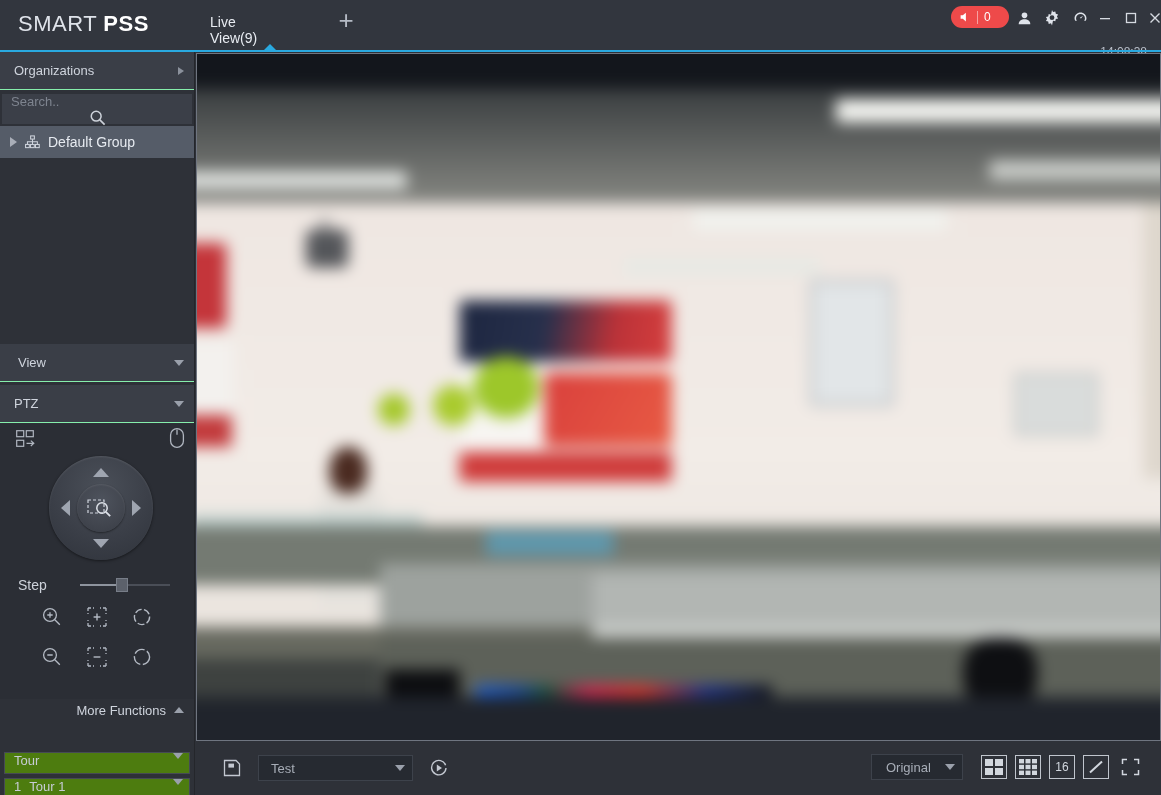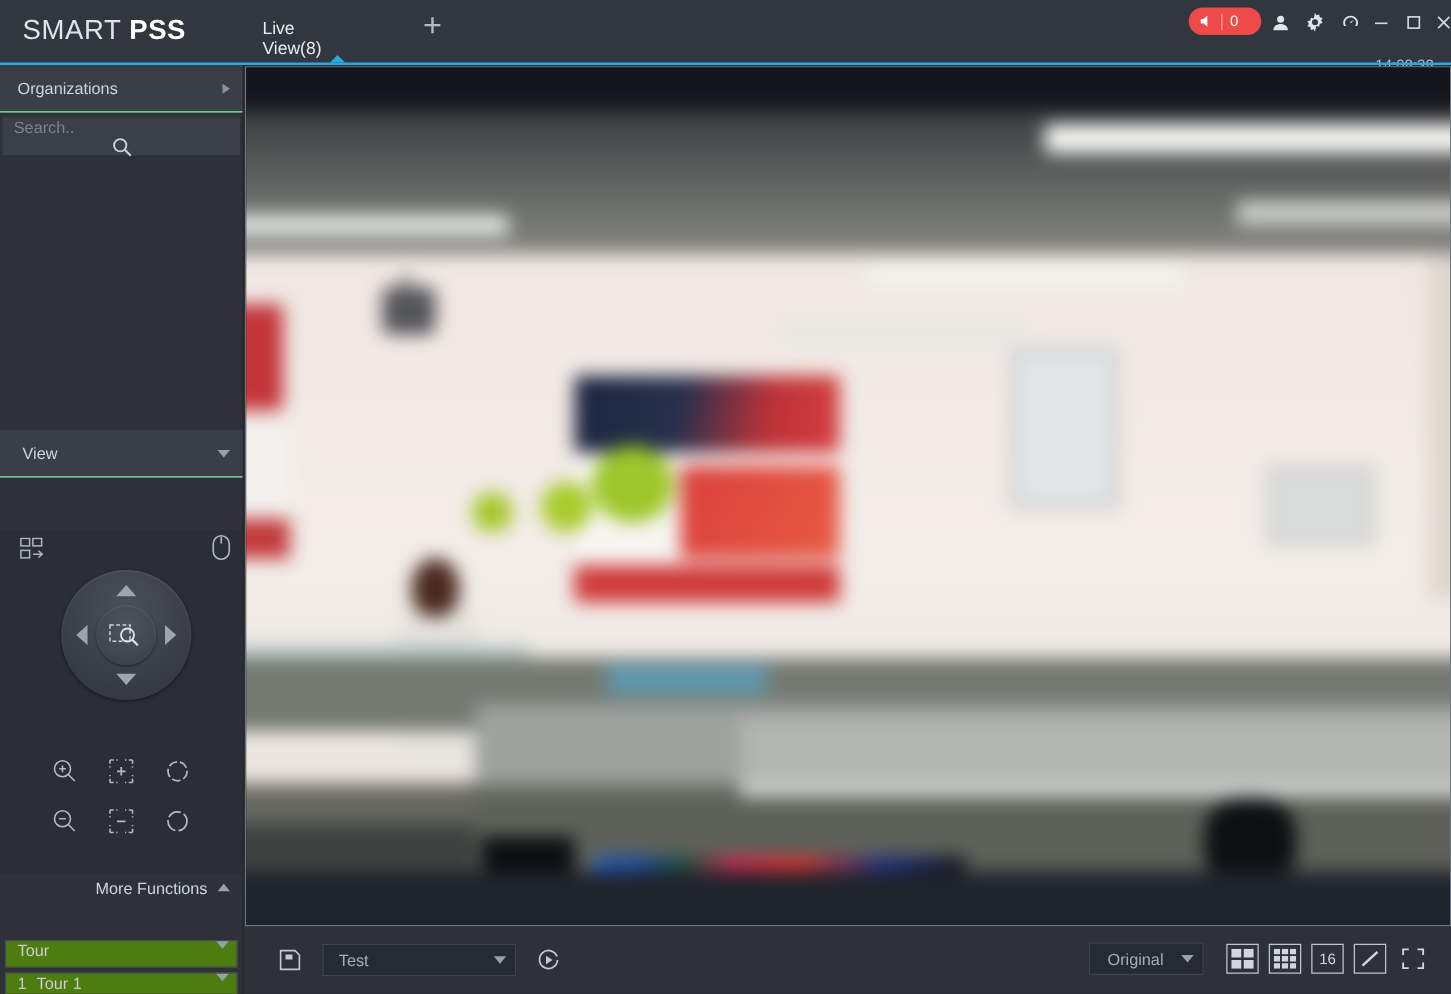--- a/index.html
+++ b/index.html
@@ -312,21 +312,21 @@
 </style>
 </head>
 <body>
 
 <div id="app">
 
   <div class="titlebar">
     <div class="brand"><span class="light">SMART </span><b>PSS</b></div>
 
     <div class="tabstrip">
-      <div class="tab">Live View(8)</div>
+      <div class="tab">Live View(9)</div>
       <div class="tab-add">+</div>
     </div>
 
     <div class="alarm-pill">
       <span>
         <svg width="14" height="14" viewBox="0 0 16 16">
             <path d="M3 6h2.5L9 3v10L5.5 10H3z" fill="#fff"></path>
           </svg>
       </span>
       <span class="sep"></span>
@@ -384,27 +384,44 @@
     <div class="searchrow">
       <input type="text" placeholder="Search.." style="">
       <span class="search-icon">
         <svg width="17" height="17" viewBox="0 0 18 18">
             <circle cx="7.6" cy="7.6" r="5.2" fill="none" stroke="#cdd2da" stroke-width="1.6"></circle>
             <path d="M11.5 11.5l5 5" stroke="#cdd2da" stroke-width="1.8"></path>
           </svg>
       </span>
     </div>
 
+    <div class="treenode">
+      <span class="tri"></span>
+      <span>
+        <svg width="15" height="14" viewBox="0 0 16 14">
+            <rect x="6" y="0.5" width="4" height="3.4" fill="none" stroke="#cfd4dd" stroke-width="1.1"></rect>
+            <rect x="0.6" y="9.6" width="4" height="3.4" fill="none" stroke="#cfd4dd" stroke-width="1.1"></rect>
+            <rect x="5.9" y="9.6" width="4" height="3.4" fill="none" stroke="#cfd4dd" stroke-width="1.1"></rect>
+            <rect x="11.2" y="9.6" width="4" height="3.4" fill="none" stroke="#cfd4dd" stroke-width="1.1"></rect>
+            <path d="M8 4v2.8M2.6 9.6V6.8h10.6v2.8M8 6.8v2.8" stroke="#cfd4dd" stroke-width="1.1" fill="none"></path>
+          </svg>
+      </span>
+      <span>Default Group</span>
+    </div>
     <div class="tree-body"></div>
 
     <div class="panel-head sb-view">
       <span class="ttl">View</span>
       <span class="chev-down"></span>
     </div>
 
+    <div class="panel-head sb-ptz">
+      <span class="ttl">PTZ</span>
+      <span class="chev-down"></span>
+    </div>
 
     <div class="ptzpanel">
 
       <div class="ptz-topicons">
         <span class="icon-grid-arrow">
           <svg width="22" height="18" viewBox="0 0 22 18">
             <rect x="0.7" y="0.7" width="7" height="6" fill="none" stroke="#b0b6c0" stroke-width="1.2"></rect>
             <rect x="10.3" y="0.7" width="7" height="6" fill="none" stroke="#b0b6c0" stroke-width="1.2"></rect>
             <rect x="0.7" y="10.3" width="7" height="6" fill="none" stroke="#b0b6c0" stroke-width="1.2"></rect>
             <path d="M10.5 13.3h7M14.8 10.6l3 2.7-3 2.7" fill="none" stroke="#b0b6c0" stroke-width="1.2"></path>
@@ -425,20 +442,28 @@
         <span class="joy-arrow joy-right"></span>
         <span class="joy-inner">
           <svg width="30" height="24" viewBox="0 0 30 24">
             <rect x="2" y="4" width="16" height="13" fill="none" stroke="#cfd4dd" stroke-width="1.2" stroke-dasharray="3 2"></rect>
             <circle cx="16" cy="12" r="5.2" fill="none" stroke="#dde1e8" stroke-width="1.5"></circle>
             <path d="M19.8 15.8l4.4 4.4" stroke="#dde1e8" stroke-width="1.8"></path>
           </svg>
         </span>
       </div>
 
+      <div class="steprow">
+        <span class="steplabel">Step</span>
+        <span class="slider">
+          <span class="track-l"></span>
+          <span class="track-r"></span>
+          <span class="knob"></span>
+        </span>
+      </div>
 
       <div class="ptz-btns">
         <span class="pbtn">
           <svg width="22" height="22" viewBox="0 0 22 22">
               <circle cx="9" cy="9" r="6.4" fill="none" stroke="#b3b9c3" stroke-width="1.3"></circle>
               <path d="M6.3 9h5.4M9 6.3v5.4M13.8 13.8l5 5" stroke="#b3b9c3" stroke-width="1.3"></path>
             </svg>
         </span>
         <span class="pbtn">
           <svg width="22" height="22" viewBox="0 0 22 22">

